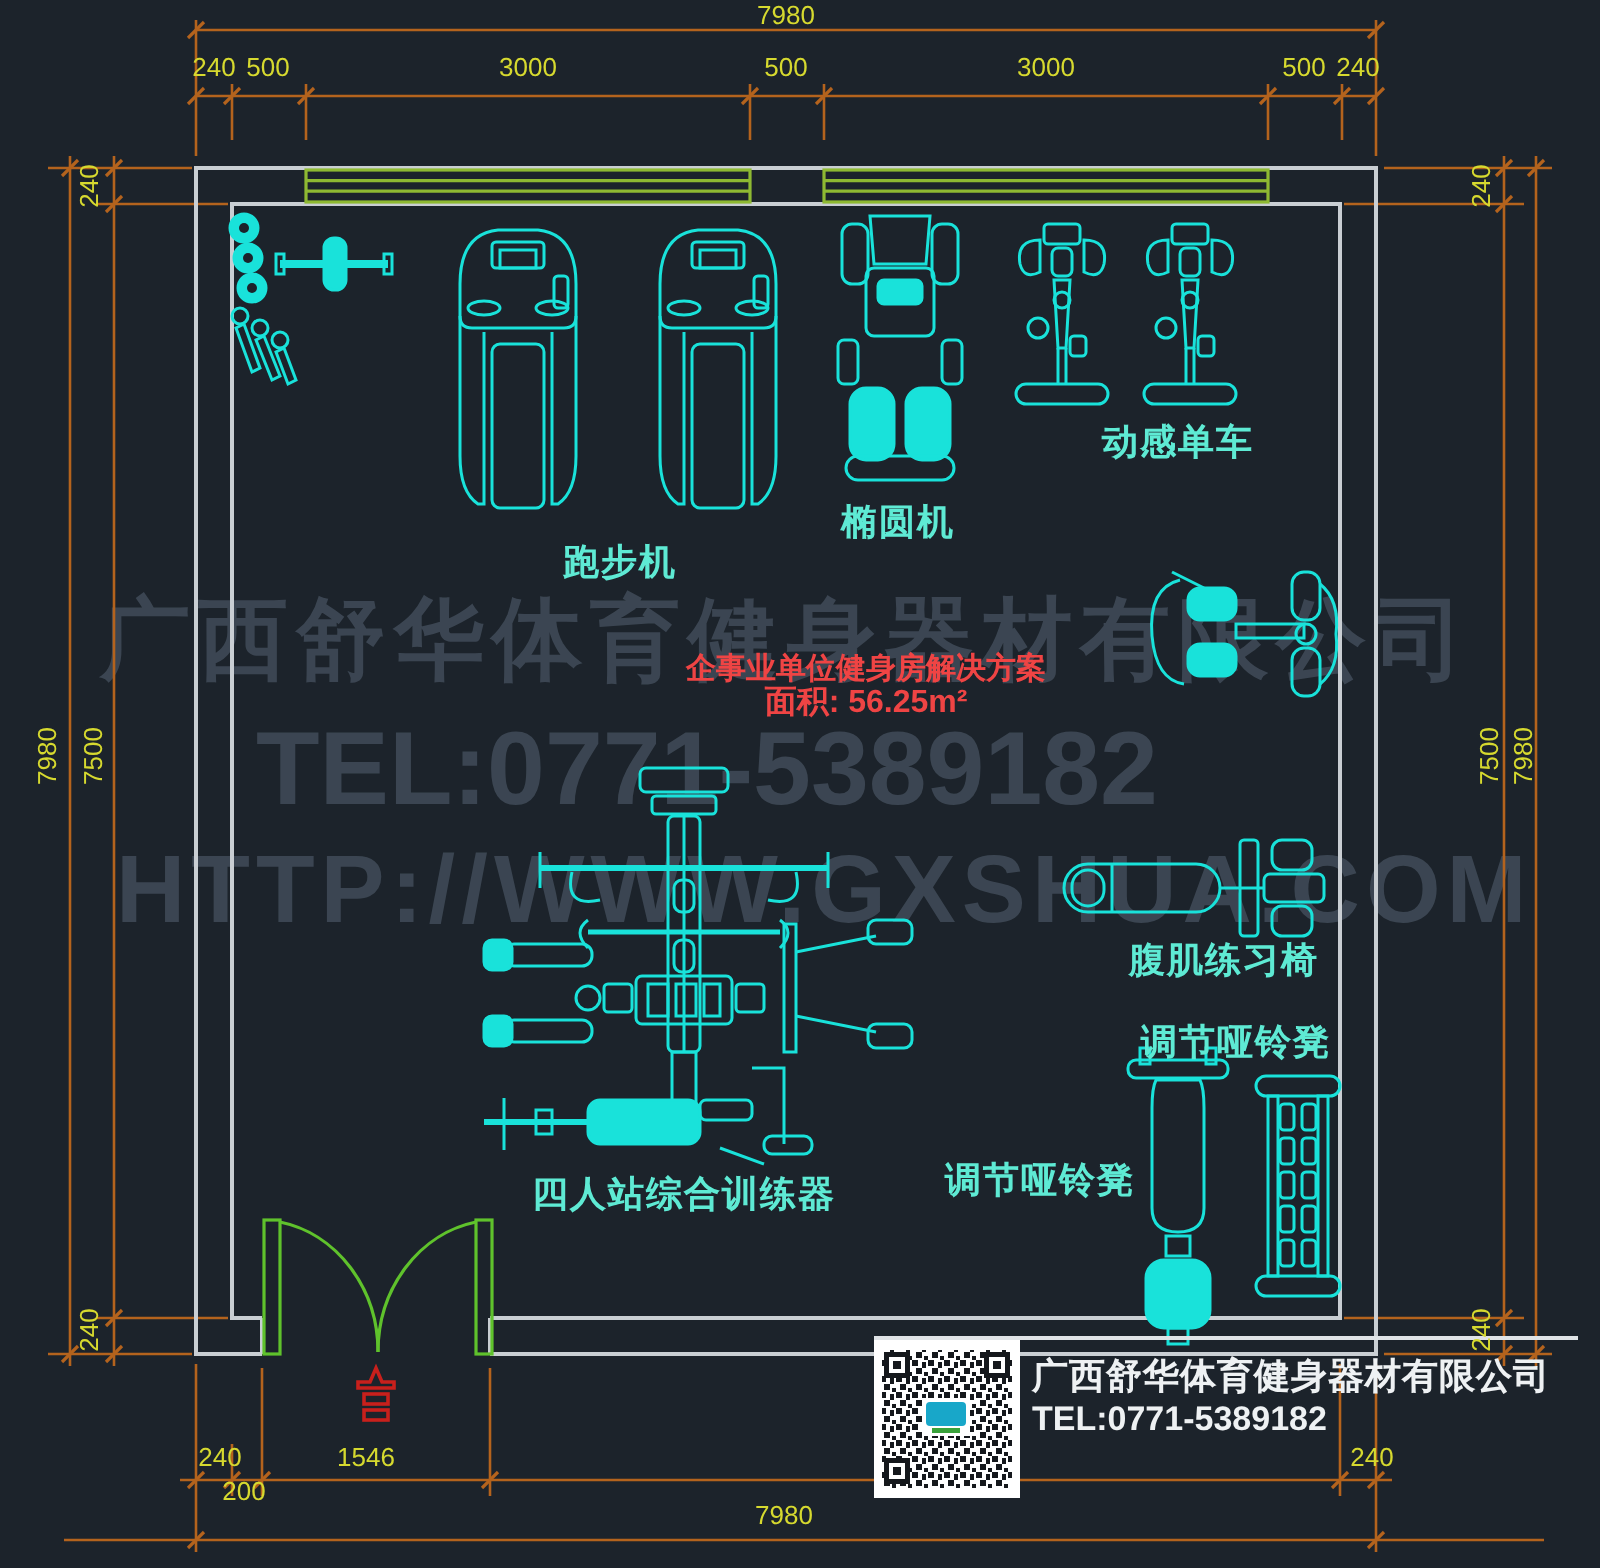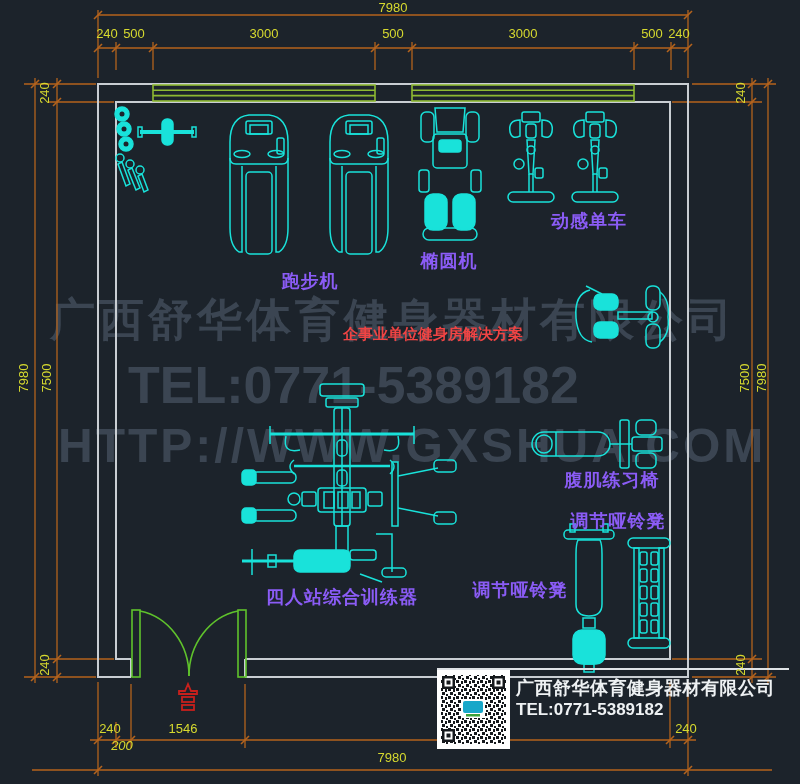--- a/index.html
+++ b/index.html
@@ -1,21 +1,21 @@
 <!DOCTYPE html>
 <html><head>
 <meta charset="utf-8">
 <style>
   html,body{margin:0;padding:0;background:#10151b;}
   #stage{position:relative;width:800px;height:784px;background:#1c232b;overflow:hidden;
          font-family:"Liberation Sans","DejaVu Sans",sans-serif;}
   #stage *{box-sizing:border-box;}
   .dim{position:absolute;color:#d6d92f;font-size:13px;line-height:14px;text-align:center;width:44px;white-space:nowrap;}
   .vdim{transform:rotate(-90deg);transform-origin:center;}
-  .eq{position:absolute;color:#8b5cf6;font-size:18px;font-weight:600;line-height:18px;text-align:center;width:200px;white-space:nowrap;letter-spacing:1px;}
+  .eq{position:absolute;color:#5eead4;font-size:18px;font-weight:600;line-height:18px;text-align:center;width:200px;white-space:nowrap;letter-spacing:1px;}
   .info{position:absolute;color:#ef4444;font-weight:600;text-align:center;width:240px;white-space:nowrap;}
   .wm{position:absolute;color:#414c59;opacity:.85;font-weight:700;white-space:nowrap;z-index:1;}
   .ft{position:absolute;color:#eef1f3;font-weight:700;white-space:nowrap;z-index:6;}
   svg{position:absolute;left:0;top:0;z-index:2;}
   .lbl{z-index:4;}
 </style>
 </head>
 <body>
 
 <div id="stage">
@@ -338,30 +338,31 @@
   <div class="dim vdim lbl" style="left:25px;top:371px;">7500</div>
   <div class="dim vdim lbl" style="left:23px;top:658px;">240</div>
 
   <div class="dim vdim lbl" style="left:719px;top:86px;">240</div>
   <div class="dim vdim lbl" style="left:723px;top:371px;">7500</div>
   <div class="dim vdim lbl" style="left:740px;top:371px;">7980</div>
   <div class="dim vdim lbl" style="left:719px;top:658px;">240</div>
 
   <div class="dim lbl" style="left:88px;top:722px;">240</div>
   <div class="dim lbl" style="left:161px;top:722px;">1546</div>
-  <div class="dim lbl" style="left:100px;top:739px;font-style:italic;">200</div>
+  <div class="dim lbl" style="left:100px;top:739px;">200</div>
   <div class="dim lbl" style="left:664px;top:722px;">240</div>
   <div class="dim lbl" style="left:370px;top:751px;">7980</div>
 
   <div class="eq lbl" style="left:210px;top:272px;">跑步机</div>
   <div class="eq lbl" style="left:349px;top:252px;">椭圆机</div>
   <div class="eq lbl" style="left:489px;top:212px;">动感单车</div>
   <div class="eq lbl" style="left:512px;top:471px;">腹肌练习椅</div>
   <div class="eq lbl" style="left:518px;top:512px;">调节哑铃凳</div>
   <div class="eq lbl" style="left:420px;top:581px;">调节哑铃凳</div>
   <div class="eq lbl" style="left:242px;top:588px;">四人站综合训练器</div>
 
   <div class="info lbl" style="left:313px;top:325px;font-size:15px;">企事业单位健身房解决方案</div>
+  <div class="info lbl" style="left:313px;top:341px;font-size:16px;">面积: 56.25m²</div>
 
   <div class="ft" style="left:516px;top:676px;font-size:18px;letter-spacing:0.5px;">广西舒华体育健身器材有限公司</div>
   <div class="ft" style="left:516px;top:700px;font-size:17px;">TEL:0771-5389182</div>
 
 </div>
 
 </body></html>

